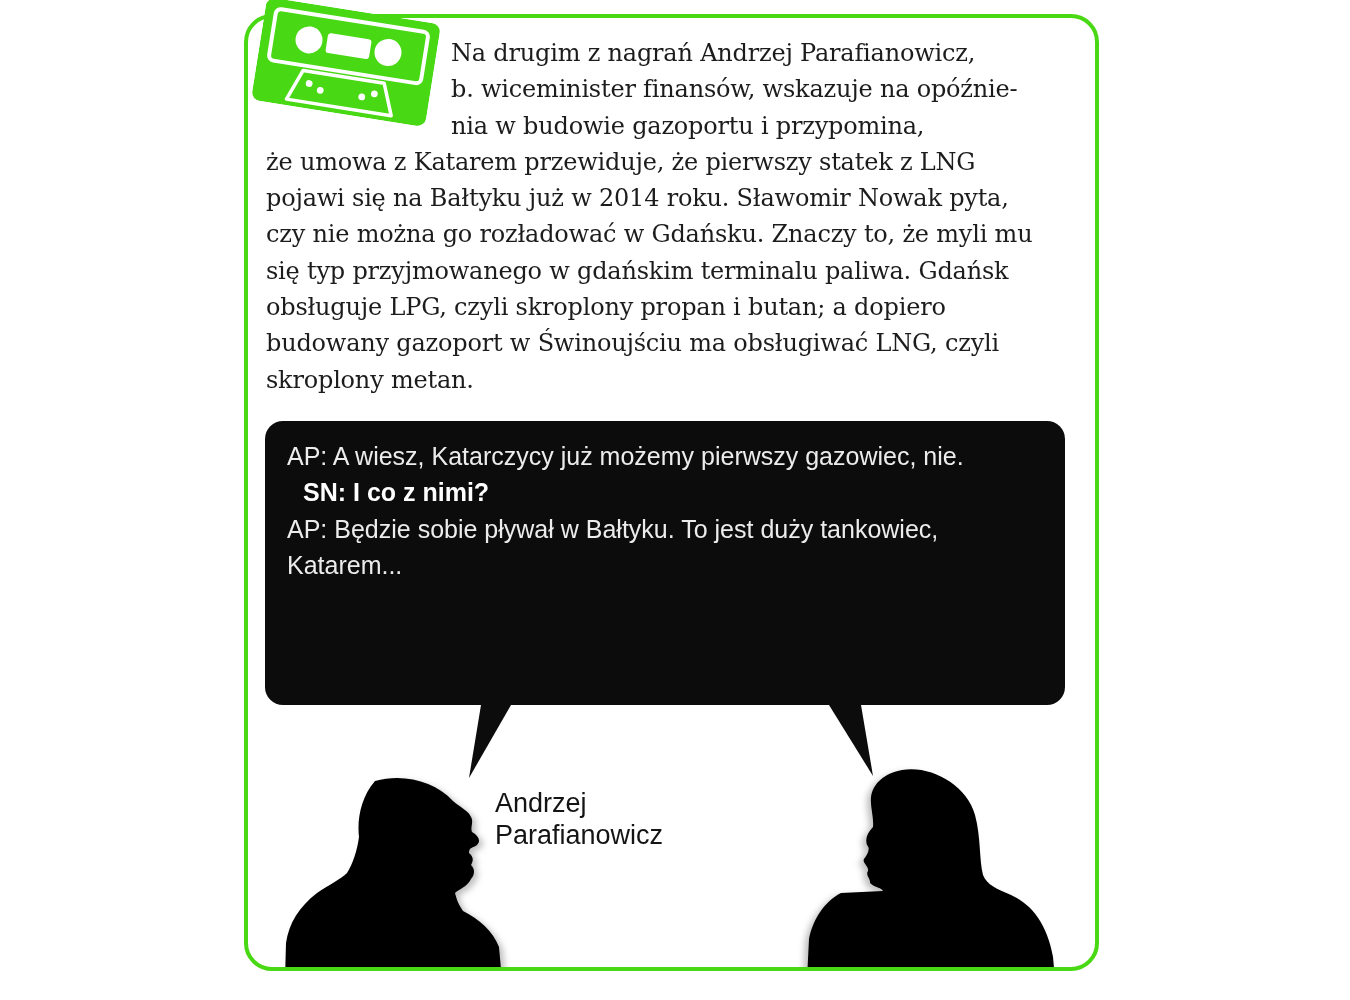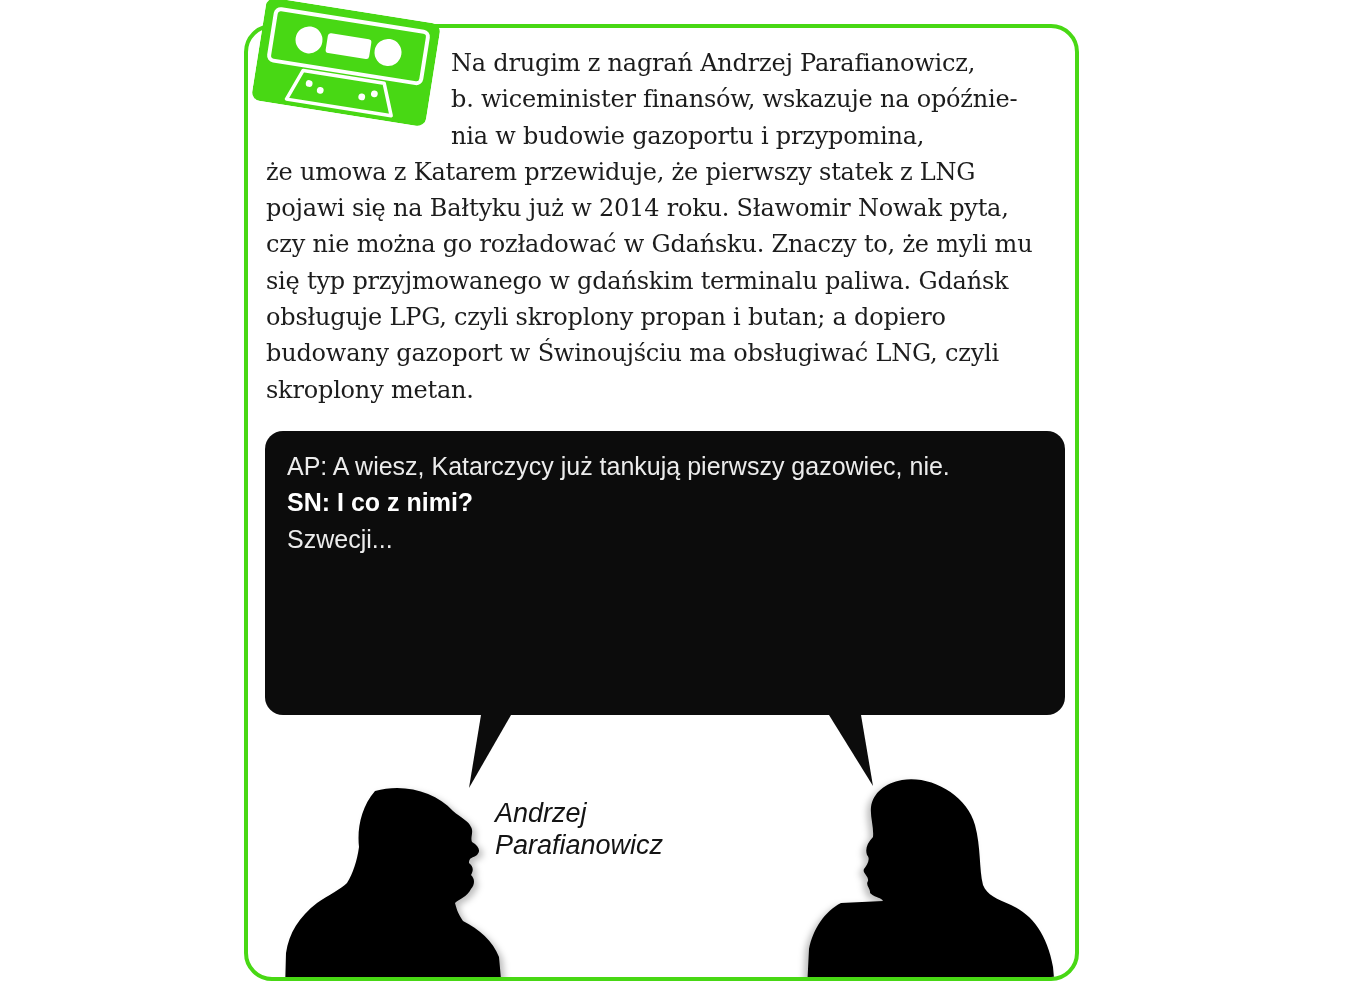--- a/index.html
+++ b/index.html
@@ -2,23 +2,24 @@
 <html><head>
 <meta charset="utf-8">
 <style>
   html,body{margin:0;padding:0;background:#ffffff;}
   .canvas{
     position:relative;width:1350px;height:1000px;background:#ffffff;
     overflow:hidden;font-family:"Liberation Sans",sans-serif;
   }
   
   .frame{
-    position:absolute;left:244px;top:24px;width:827px;height:949px;
+    position:absolute;left:244px;top:14px;width:827px;height:949px;
     border:4.5px solid #48d814;border-radius:28px;background:#ffffff;
     overflow:hidden;
+    padding-left:20px;
   }
   
   .intro{
     position:absolute;left:18px;top:17px;width:805px;
     font-family:"DejaVu Serif",serif;font-size:24px;line-height:36.3px;
     letter-spacing:-0.2px;color:#1c1c1c;
   }
   .cassette-spacer{float:left;width:185px;height:106px;}
   .intro-text{white-space:pre-line;}
   
@@ -27,28 +28,28 @@
     transform:rotate(9deg);transform-origin:center;z-index:5;
   }
   
   .bubble{
     position:absolute;left:17px;top:403px;width:800px;height:284px;
     background:#0c0c0c;border-radius:18px;box-sizing:border-box;
     padding:17px 22px;color:#ececec;
     font-size:25px;line-height:36.3px;
   }
   .dlg{white-space:pre;}
-  .dlg.bold{font-weight:bold;color:#ffffff;}
+  .dlg.bold{font-weight:bold;color:#ffffff;margin-left:16px;}
   .tail{position:absolute;}
   .tail-left{left:215px;top:683px;}
   .tail-right{left:573px;top:683px;}
   
   .speaker-name{
     position:absolute;top:769px;color:#141414;
-    font-size:27px;line-height:32px;white-space:pre-line;font-style:italic;
+    font-size:27px;line-height:32px;white-space:pre-line;
   }
   .name-left{left:247px;}
   .name-right{left:505px;}
   
   .silhouette{position:absolute;}
   .sil-left{left:35px;top:757px;filter:drop-shadow(4px 3px 3px rgba(0,0,0,0.25));}
   .sil-right{left:559px;top:749px;filter:drop-shadow(-4px 3px 3px rgba(0,0,0,0.25));}
 </style>
 </head>
 <body>
@@ -66,23 +67,24 @@
 pojawi się na Bałtyku już w 2014 roku. Sławomir Nowak pyta,
 czy nie można go rozładować w Gdańsku. Znaczy to, że myli mu
 się typ przyjmowanego w gdańskim terminalu paliwa. Gdańsk
 obsługuje LPG, czyli skroplony propan i butan; a dopiero
 budowany gazoport w Świnoujściu ma obsługiwać LNG, czyli
 skroplony metan.</div>
     </div>
 
     <div class="bubble">
       <div>
-          <div class="dlg">AP: A wiesz, Katarczycy już tankują pierwszy gazowiec, nie.</div>
+          <div class="dlg">AP: A wiesz, Katarczycy już możemy pierwszy gazowiec, nie.</div>
           <div class="dlg bold">SN: I co z nimi?</div>
-          <div class="dlg">Szwecji...</div>
+          <div class="dlg">AP: Będzie sobie pływał w Bałtyku. To jest duży tankowiec,</div>
+          <div class="dlg">Katarem...</div>
         </div>
     </div>
 
     <svg class="tail tail-left" width="56" height="80" viewBox="0 0 56 80">
       <polygon points="18,4 48,4 6,77" fill="#0c0c0c"></polygon>
     </svg>
     <svg class="tail tail-right" width="60" height="78" viewBox="0 0 60 78">
       <polygon points="8,4 40,4 52,75" fill="#0c0c0c"></polygon>
     </svg>
 

